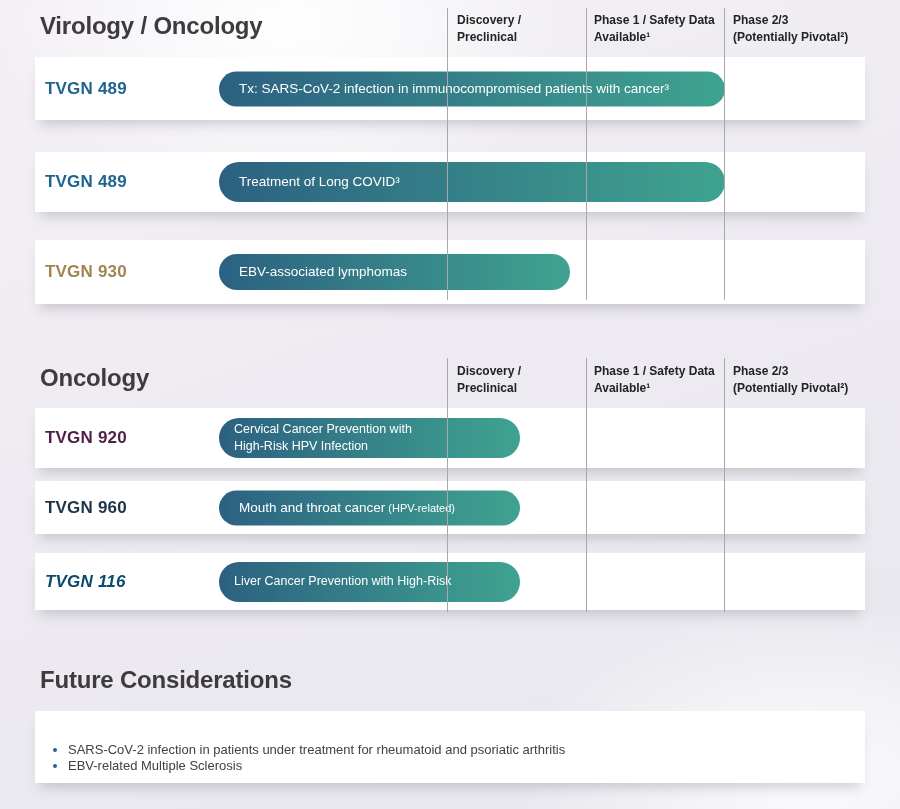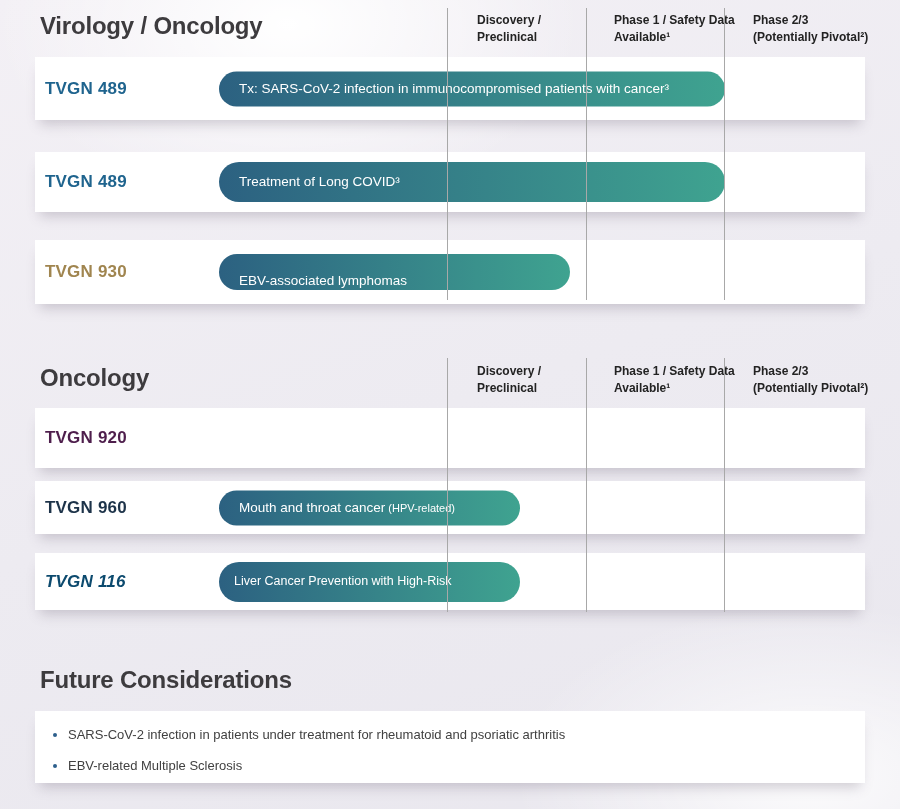--- a/index.html
+++ b/index.html
@@ -11,21 +11,21 @@
       radial-gradient(480px 280px at 90% 96%, rgba(255,255,255,0.85) 0%, rgba(255,255,255,0) 62%),
       linear-gradient(160deg,#f3f0f5 0%,#edebf1 50%,#e9e7ee 100%);
   }
   .sec-title{
     position:absolute;left:40px;margin:0;
     font-size:24px;font-weight:bold;color:#3d3b3e;letter-spacing:-0.2px;
   }
   .colh{
     position:absolute;font-size:12px;font-weight:bold;color:#232323;line-height:1.4;
   }
-  .colh div{white-space:nowrap;margin-left:20px;}
+  .colh div{white-space:nowrap;}
   .gridline{
     position:absolute;width:1px;z-index:2;background:#a8a8a8;
   }
   .rowcard{
     position:absolute;left:35px;width:830px;background:#ffffff;z-index:1;
     box-shadow:0 9px 12px -5px rgba(93,82,104,0.28);
   }
   .product{
     position:absolute;left:10px;top:50%;transform:translateY(-50%);
     font-size:17px;font-weight:bold;letter-spacing:0.2px;white-space:nowrap;
@@ -80,21 +80,21 @@
 
   <div class="rowcard" style="top:152px;height:60px">
     <div class="product" style="color: rgb(31, 100, 142);">TVGN 489</div>
     <div class="bar" style="height: 40px; width: 506px; background: linear-gradient(90deg, rgb(44, 97, 129) 0%, rgb(63, 163, 144) 100%);">
       <span class="bar-line">Treatment of Long COVID³</span>
     </div>
   </div>
 
   <div class="rowcard" style="top:240px;height:64px">
     <div class="product" style="color: rgb(160, 133, 79);">TVGN 930</div>
-    <div class="bar" style="height: 36px; width: 351px; background: linear-gradient(90deg, rgb(44, 97, 129) 0%, rgb(63, 163, 144) 100%); justify-content: flex-end;">
+    <div class="bar" style="height: 36px; width: 351px; background: linear-gradient(90deg, rgb(44, 97, 129) 0%, rgb(63, 163, 144) 100%);">
       <span class="bar-line">EBV-associated lymphomas</span>
     </div>
   </div>
 </section>
 
 <section>
   <h2 class="sec-title" style="top:364px">Oncology</h2>
 
   <div class="colh" style="left:457px;top:363px">
     <div>Discovery /</div>
@@ -108,20 +108,24 @@
     <div>Phase 2/3</div>
     <div>(Potentially Pivotal²)</div>
   </div>
 
   <div class="gridline" style="left: 447px; top: 358px; height: 254px; background: rgb(168, 168, 168);"></div>
   <div class="gridline" style="left: 586px; top: 358px; height: 254px; background: rgb(168, 168, 168);"></div>
   <div class="gridline" style="left: 724px; top: 358px; height: 254px; background: rgb(168, 168, 168);"></div>
 
   <div class="rowcard" style="top:408px;height:60px">
     <div class="product" style="color: rgb(78, 30, 76);">TVGN 920</div>
+    <div class="bar two" style="height: 40px; width: 301px; background: linear-gradient(90deg, rgb(44, 97, 129) 0%, rgb(63, 163, 144) 100%);">
+      <span class="bar-line">Cervical Cancer Prevention with</span>
+      <span class="bar-line">High-Risk HPV Infection</span>
+    </div>
   </div>
 
   <div class="rowcard" style="top:481px;height:53px">
     <div class="product" style="color: rgb(29, 51, 73);">TVGN 960</div>
     <div class="bar" style="height: 35px; width: 301px; background: linear-gradient(90deg, rgb(44, 97, 129) 0%, rgb(63, 163, 144) 100%);">
       <span class="bar-line">
         <span>Mouth and throat cancer</span><span class="bar-note">(HPV-related)</span>
       </span>
     </div>
   </div>
@@ -131,21 +135,21 @@
     <div class="bar two" style="height: 40px; width: 301px; background: linear-gradient(90deg, rgb(44, 97, 129) 0%, rgb(63, 163, 144) 100%);">
       <span class="bar-line">Liver Cancer Prevention with High-Risk</span>
     </div>
   </div>
 </section>
 
 <section>
   <h2 class="sec-title" style="top:666px">Future Considerations</h2>
 
   <div class="future-card" style="top:711px;height:72px">
-    <div class="bullet-item" style="top:16px">
+    <div class="bullet-item" style="top:31px">
       <span class="bullet-dot" style="background: rgb(45, 95, 140);"></span>
       <span class="bullet-text">SARS-CoV-2 infection in patients under treatment for rheumatoid and psoriatic arthritis</span>
     </div>
     <div class="bullet-item" style="top:47px">
       <span class="bullet-dot" style="background: rgb(45, 95, 140);"></span>
       <span class="bullet-text">EBV-related Multiple Sclerosis</span>
     </div>
   </div>
 </section>
 

